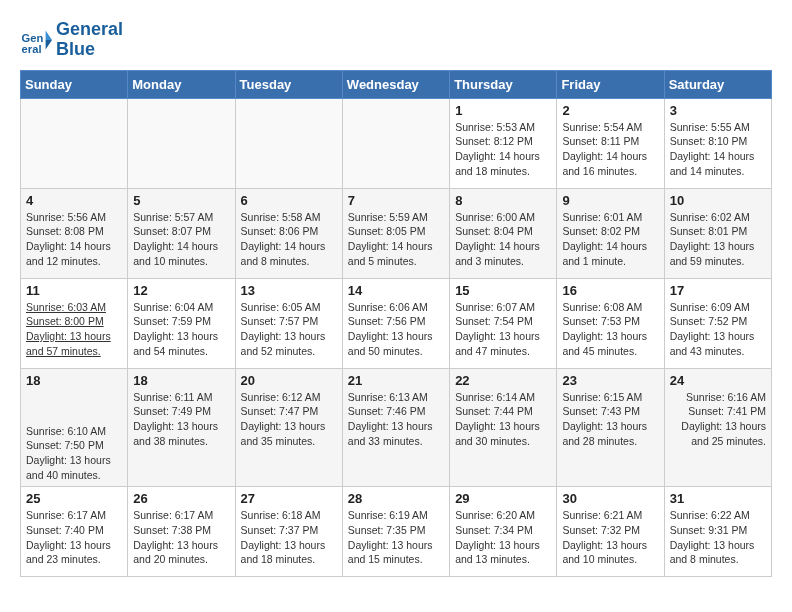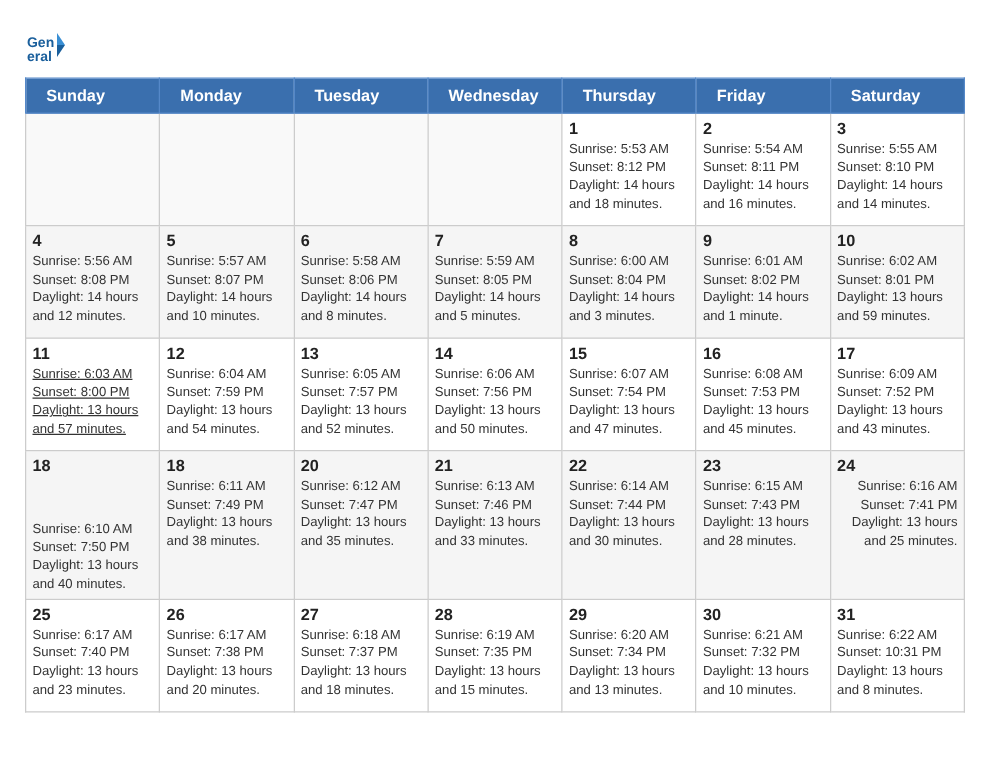--- a/index.html
+++ b/index.html
@@ -45,21 +45,21 @@
     }
     .calendar {
       width: 100%;
       border-collapse: collapse;
       border: 1px solid #ccc;
     }
     .calendar th {
       background: #3a6fae;
       color: #fff;
       font-size: 13px;
-      padding: 6px 16px;
+      padding: 6px 4px;
       text-align: left;
       border: 1px solid #5588c8;
       font-weight: bold;
     }
     .calendar td {
       border: 1px solid #ccc;
       vertical-align: top;
       padding: 4px 5px;
       font-size: 11px;
       color: #222;
@@ -88,20 +88,24 @@
 <body>
 
 <div class="header">
   <div class="logo">
     <svg class="logo-icon" viewBox="0 0 40 40">
       <text x="2" y="22" font-size="14" font-weight="bold" fill="#1a5f9c">Gen</text>
       <text x="2" y="36" font-size="14" font-weight="bold" fill="#1a5f9c">eral</text>
       <polygon points="32,8 40,20 32,20" fill="#3a8fd4"></polygon>
       <polygon points="32,20 40,20 32,32" fill="#1a5f9c"></polygon>
     </svg>
+    <div>
+      <div class="logo-text">General</div>
+      <div class="logo-text">Blue</div>
+    </div>
   </div>
 </div>
 
 <table class="calendar">
   <thead>
     <tr>
     <th>Sunday</th>
         <th>Monday</th>
         <th>Tuesday</th>
         <th>Wednesday</th>
@@ -330,19 +334,19 @@
         <td>
           <div class="day-number">30</div>
           <div class="day-info" style="white-space: pre-line;">Sunrise: 6:21 AM
 Sunset: 7:32 PM
 Daylight: 13 hours
 and 10 minutes.</div>
         </td>
         <td>
           <div class="day-number">31</div>
           <div class="day-info" style="white-space: pre-line;">Sunrise: 6:22 AM
-Sunset: 10:31 PM
+Sunset: 9:31 PM
 Daylight: 13 hours
 and 8 minutes.</div>
         </td>
       </tr>
     </tbody>
 </table>
 
 </body></html>

